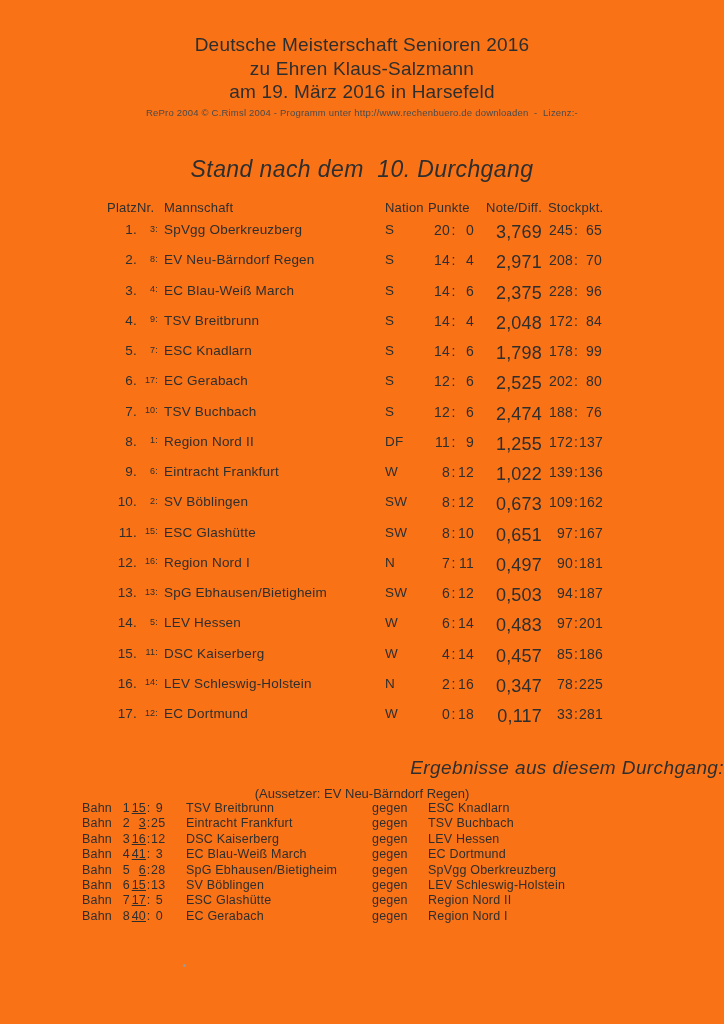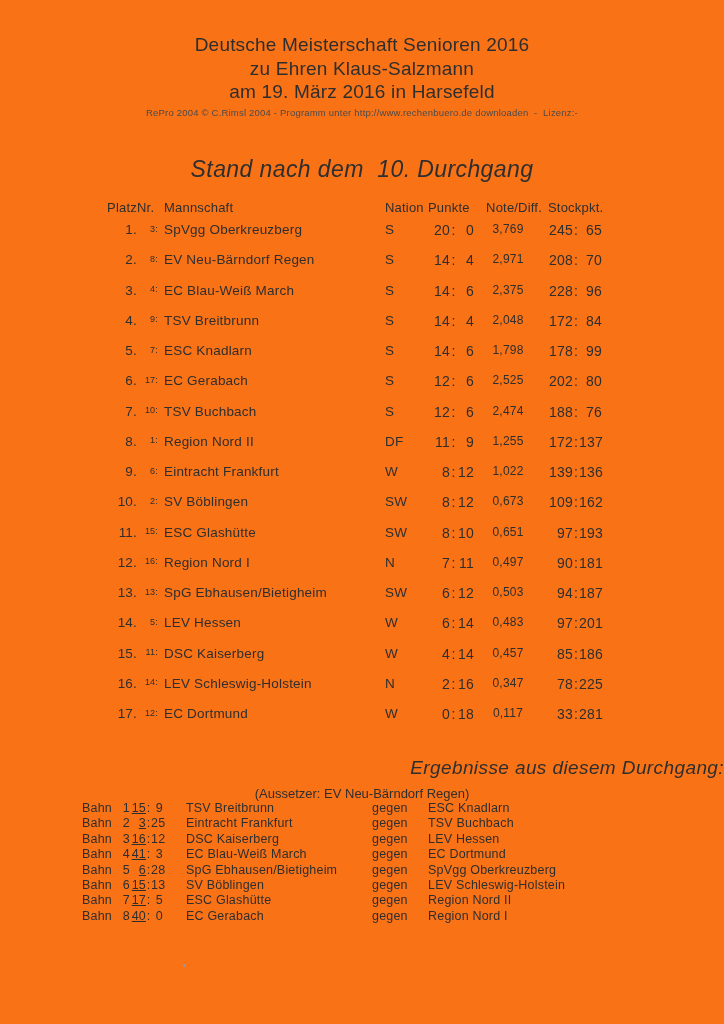--- a/index.html
+++ b/index.html
@@ -65,21 +65,21 @@
     letter-spacing: 0.2px;
   }
   .st-head { height: 22px; font-size: 13px; }
   .c-platz { text-align: right; }
   .c-nr { text-align: right; font-size: 9px; padding-top: 1.5px; }
   .st-head .c-nr { font-size: 13px; text-align: left; padding-top: 0; }
   .c-team { text-align: left; grid-column: 4; }
   .c-nation { text-align: left; }
   .c-num { text-align: right; font-size: 14px; }
   .c-colon { text-align: center; font-size: 14px; }
-  .c-note { text-align: center; font-size: 12px; }
+  .c-note { text-align: right; font-size: 18px; }
   .h-punkte { grid-column: 6 / span 3; text-align: left; padding-left: 6px; }
   .h-note { grid-column: 9; text-align: right; }
   .h-stock { grid-column: 11 / span 3; text-align: left; }
 
   
   .results-heading {
     position: absolute;
     top: 757px;
     left: 0;
     width: 724px;
@@ -326,21 +326,21 @@
           <span></span>
           <span class="c-team">ESC Glashütte</span>
           <span class="c-nation">SW</span>
           <span class="c-num">8</span>
           <span class="c-colon">:</span>
           <span class="c-num">10</span>
           <span class="c-note">0,651</span>
           <span></span>
           <span class="c-num">97</span>
           <span class="c-colon">:</span>
-          <span class="c-num">193</span>
+          <span class="c-num">167</span>
         </div>
 
         <div class="st-row">
           <span class="c-platz">12.</span>
           <span class="c-nr">16:</span>
           <span></span>
           <span class="c-team">Region Nord I</span>
           <span class="c-nation">N</span>
           <span class="c-num">7</span>
           <span class="c-colon">:</span>

